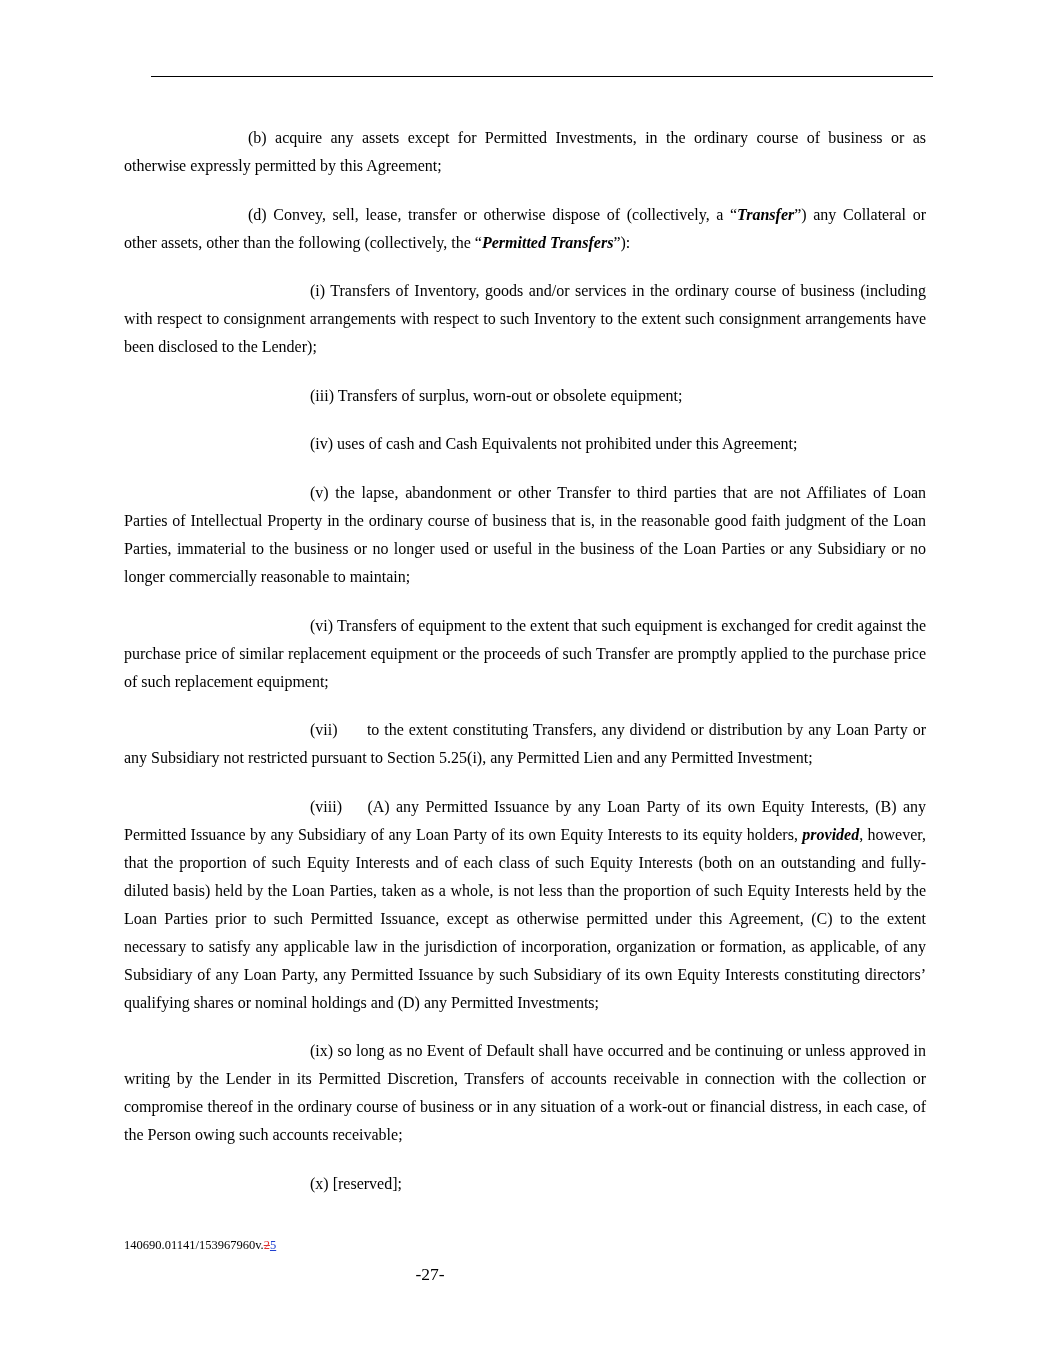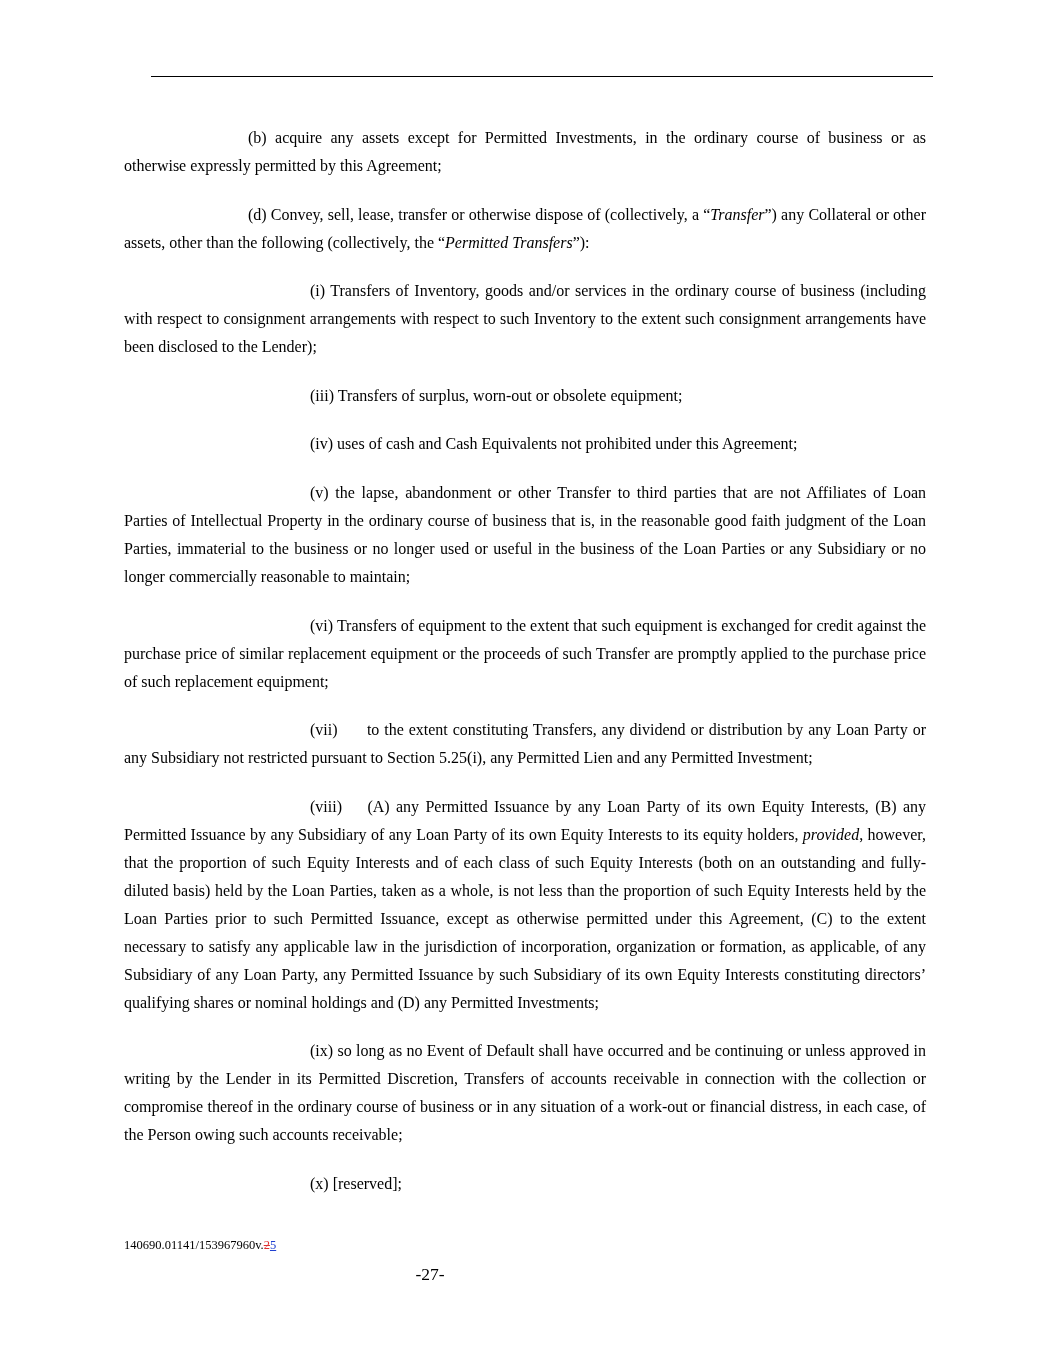--- a/index.html
+++ b/index.html
@@ -5,21 +5,21 @@
   html, body { margin: 0; padding: 0; background: #ffffff; }
   body { width: 1055px; height: 1365px; position: relative; overflow: hidden;
          font-family: "Liberation Serif", serif; color: #000; }
   .top-rule { position: absolute; left: 151px; top: 76px; width: 782px; height: 0;
               border-top: 1.5px solid #000; }
   .content { position: absolute; left: 124px; top: 124px; width: 802px; }
   .para { font-size: 16px; line-height: 28px; text-align: justify;
           margin: 0 0 20.6px 0; }
   .ind1 { text-indent: 124px; }
   .ind2 { text-indent: 186px; }
-  .bi { font-weight: normal; font-style: italic; }
+  .bi { font-weight: bold; font-style: italic; }
   .page-num { position: absolute; left: 0; width: 860px; top: 1264px; text-align: center;
               font-size: 17.5px; }
   .doc-id { position: absolute; left: 124px; top: 1238px; font-size: 12.5px; }
   .del { color: #e03030; text-decoration: line-through; }
   .ins { color: #2040d0; text-decoration: underline; }
 </style>
 </head>
 <body>
 
 <div class="top-rule"></div>

